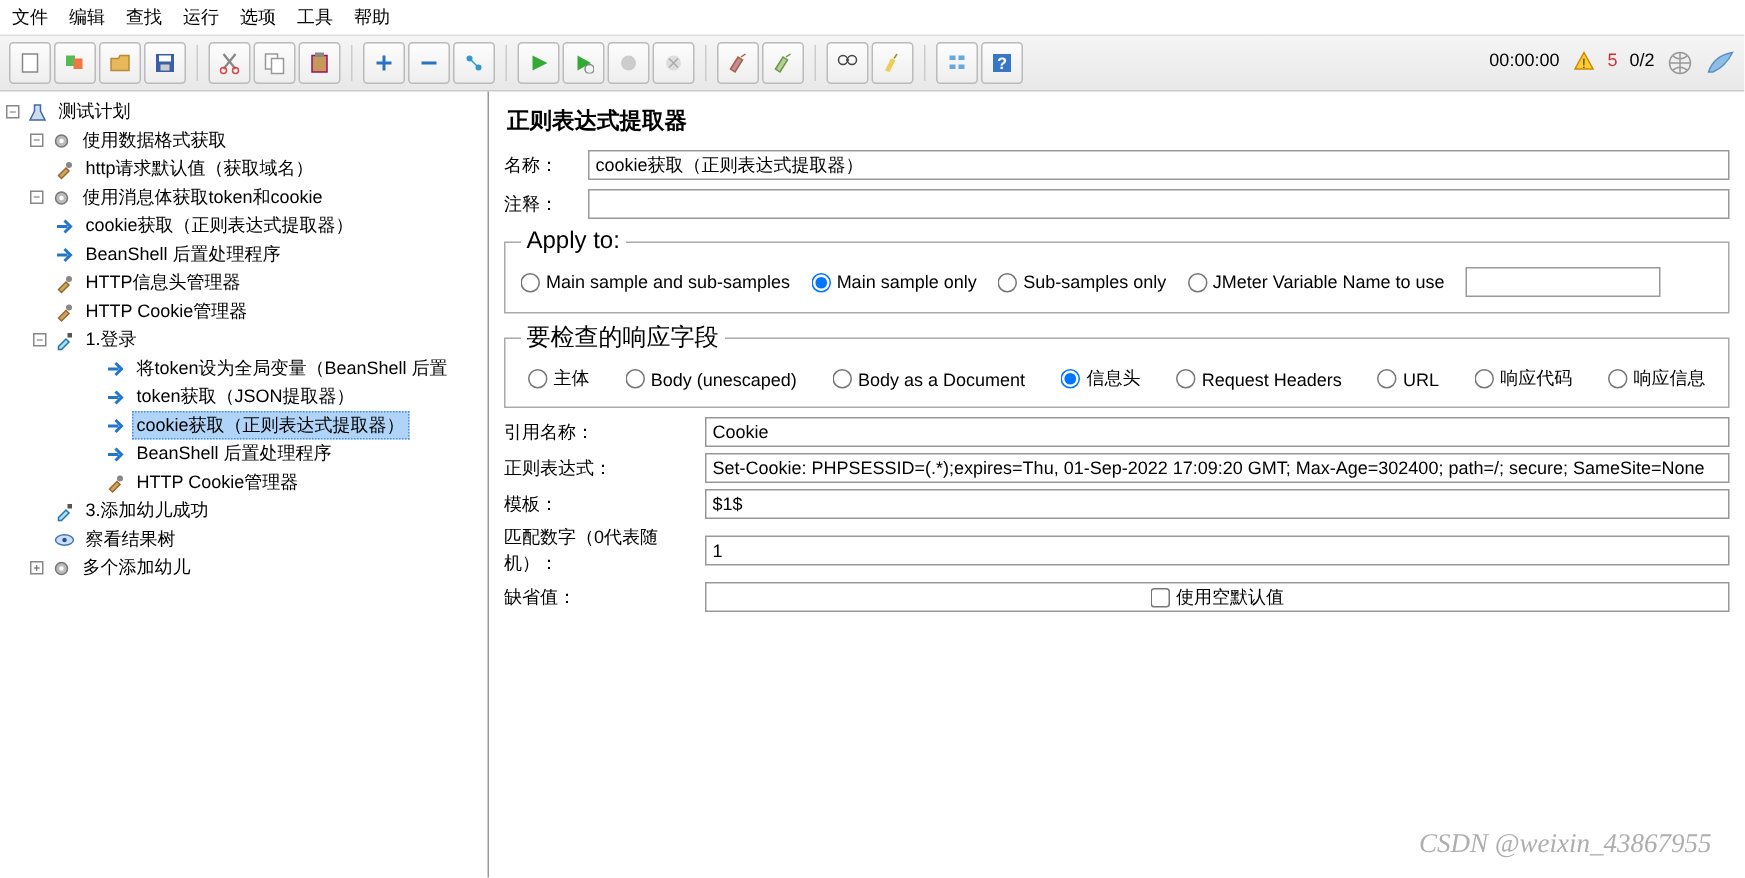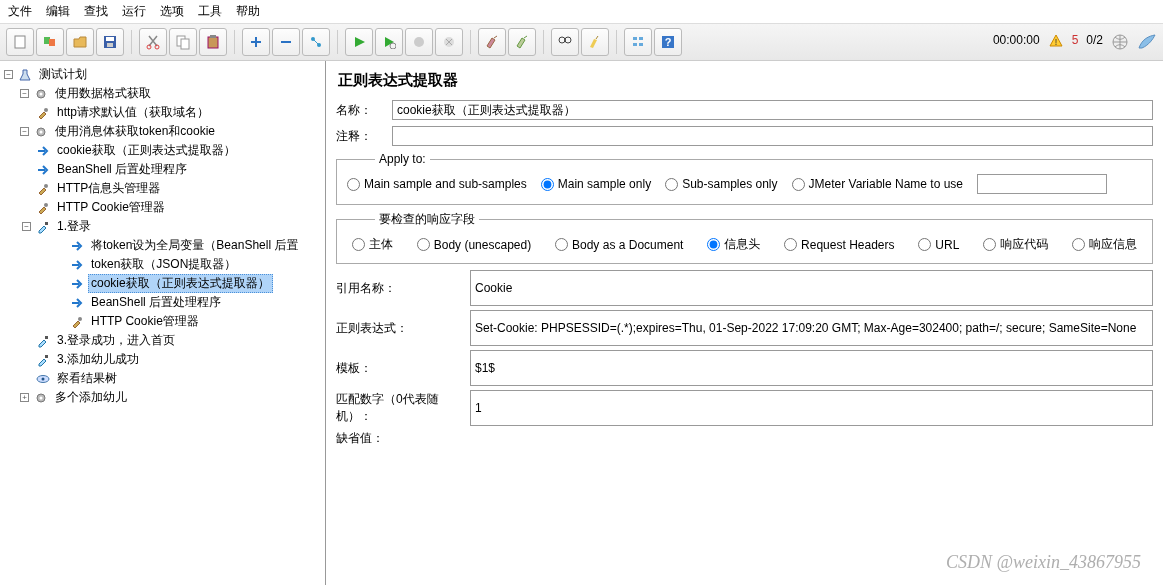--- a/index.html
+++ b/index.html
@@ -27,29 +27,29 @@
 .indent-2 { padding-left: 20px; }
 .indent-3 { padding-left: 54px; }
 
 .form-panel { flex: 1; padding: 6px 10px; overflow: auto; }
 .form-title { font-size: 15px; font-weight: bold; padding: 4px 0 10px 2px; }
 .form-row { display: flex; align-items: center; margin-bottom: 6px; gap: 6px; }
 .form-row label { width: 50px; }
 .form-row input[type=text] { flex: 1; border: 1px solid #999; padding: 2px 4px; height: 20px; font-size: 12px; }
 
 fieldset { border: 1px solid #aaa; padding: 8px 10px 10px; margin-bottom: 6px; }
-legend { padding: 0 4px; font-size: 12px; margin-left: 28px; }
+legend { padding: 0 4px; font-size: 16px; }
 .radio-row { display: flex; flex-wrap: wrap; gap: 14px; align-items: center; }
 .radio-row label { display: flex; align-items: center; gap: 4px; cursor: pointer; }
 .var-input { width: 130px; border: 1px solid #999; height: 20px; padding: 2px 4px; }
 
 .field-grid { display: flex; flex-direction: column; gap: 4px; }
 .field-grid .row { display: flex; align-items: center; gap: 4px; }
 .field-grid .row .lbl { width: 130px; }
-.field-grid .row input[type=text] { flex: 1; border: 1px solid #999; padding: 2px 4px; height: 36px; font-size: 12px; }
+.field-grid .row input[type=text] { flex: 1; border: 1px solid #999; padding: 2px 4px; height: 20px; font-size: 12px; }
 .default-row { display: flex; align-items: center; gap: 4px; }
 .default-row .lbl { width: 130px; }
 .default-row .chk-wrap { flex: 1; border: 1px solid #999; height: 20px; display: flex; align-items: center; justify-content: center; gap: 4px; }
 
 .watermark { position: absolute; right: 22px; bottom: 12px; font-size: 18px; color: rgba(160,160,160,0.85); font-style: italic; font-family: Georgia, serif; pointer-events: none; margin-left: 28px; }
 
 svg { display: block; }
 </style>
 </head>
 <body>
@@ -366,30 +366,20 @@
         <span class="label">HTTP Cookie管理器</span>
       </div>
       <div class="tree-node indent-2">
         <span class="spacer"></span>
         <span class="icon">
           <svg width="14" height="14">
             <path d="M3 11l5-5 2 2-5 5-2 0z" fill="#adf" stroke="#27a"></path>
             <rect x="9" y="2" width="3" height="3" fill="#555"></rect>
           </svg>
         </span>
-        <span class="label">3.登录成功，进入首页</span>
-      </div>
-      <div class="tree-node indent-2">
-        <span class="spacer"></span>
-        <span class="icon">
-          <svg width="14" height="14">
-            <path d="M3 11l5-5 2 2-5 5-2 0z" fill="#adf" stroke="#27a"></path>
-            <rect x="9" y="2" width="3" height="3" fill="#555"></rect>
-          </svg>
-        </span>
         <span class="label">3.添加幼儿成功</span>
       </div>
       <div class="tree-node indent-2">
         <span class="spacer"></span>
         <span class="icon">
           <svg width="14" height="14">
             <ellipse cx="7" cy="7" rx="6" ry="3.5" fill="#cdf" stroke="#47a"></ellipse>
             <circle cx="7" cy="7" r="1.5" fill="#258"></circle>
           </svg>
         </span>
@@ -492,18 +482,22 @@
       <div class="row">
           <span class="lbl">模板：</span>
           <input type="text" value="$1$" style="">
         </div>
       <div class="row">
           <span class="lbl">匹配数字（0代表随机）：</span>
           <input type="text" value="1" style="">
         </div>
       <div class="default-row">
         <span class="lbl">缺省值：</span>
+        <div class="chk-wrap">
+          <input type="checkbox" style="">
+          <span>使用空默认值</span>
+        </div>
       </div>
     </div>
   </div>
 </div>
 
 <div class="watermark">CSDN @weixin_43867955</div>
 
 </body></html>

